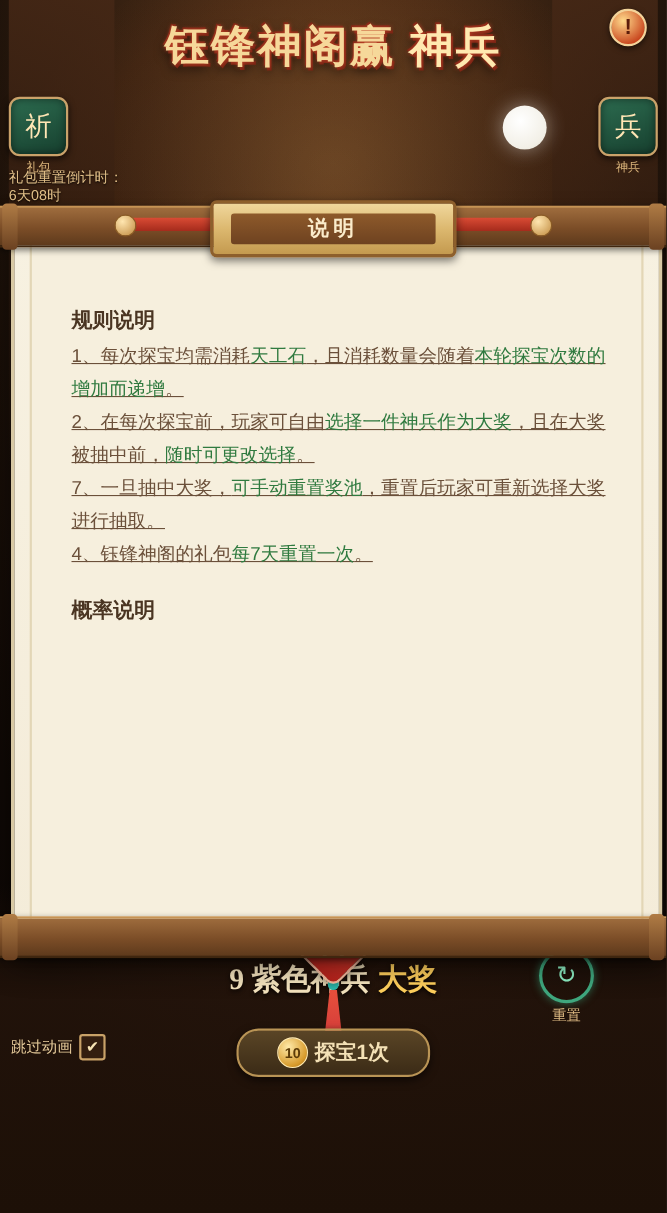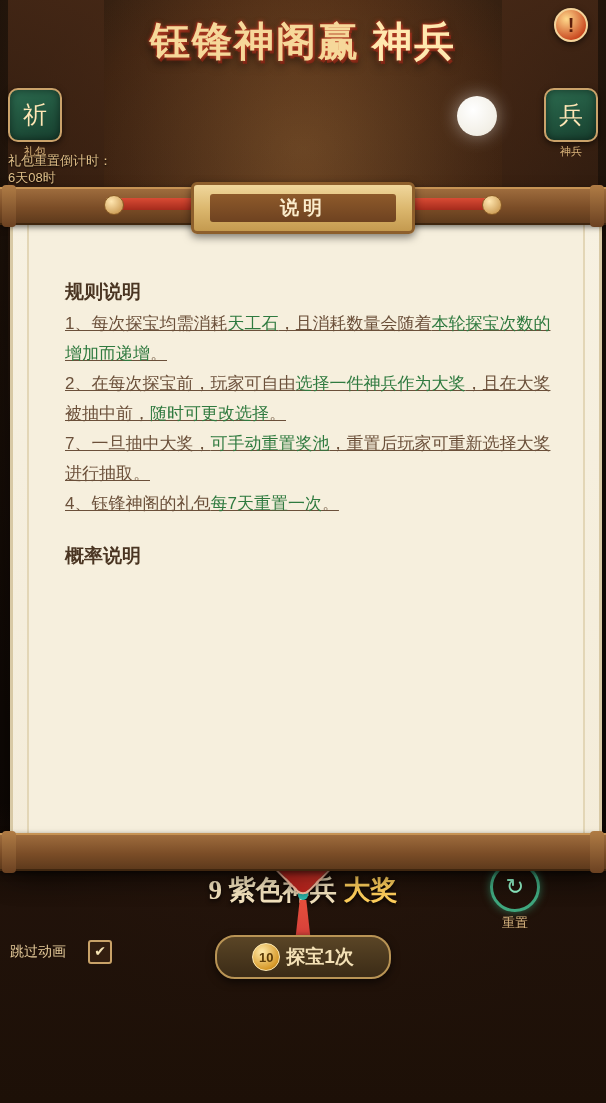--- a/index.html
+++ b/index.html
@@ -174,21 +174,21 @@
     align-items: center;
     justify-content: center;
   }
 
   .skip-anim {
     position: absolute;
     left: 10px;
     top: 940px;
     display: flex;
     align-items: center;
-    gap: 22px;
+    gap: 6px;
     color: #e6cb9a;
     font-size: 14px;
   }
   .skip-anim .check {
     width: 20px;
     height: 20px;
     border: 2px solid #c9a268;
     border-radius: 3px;
     background: rgba(60,35,18,0.7);
     color: #f6e3b4;

